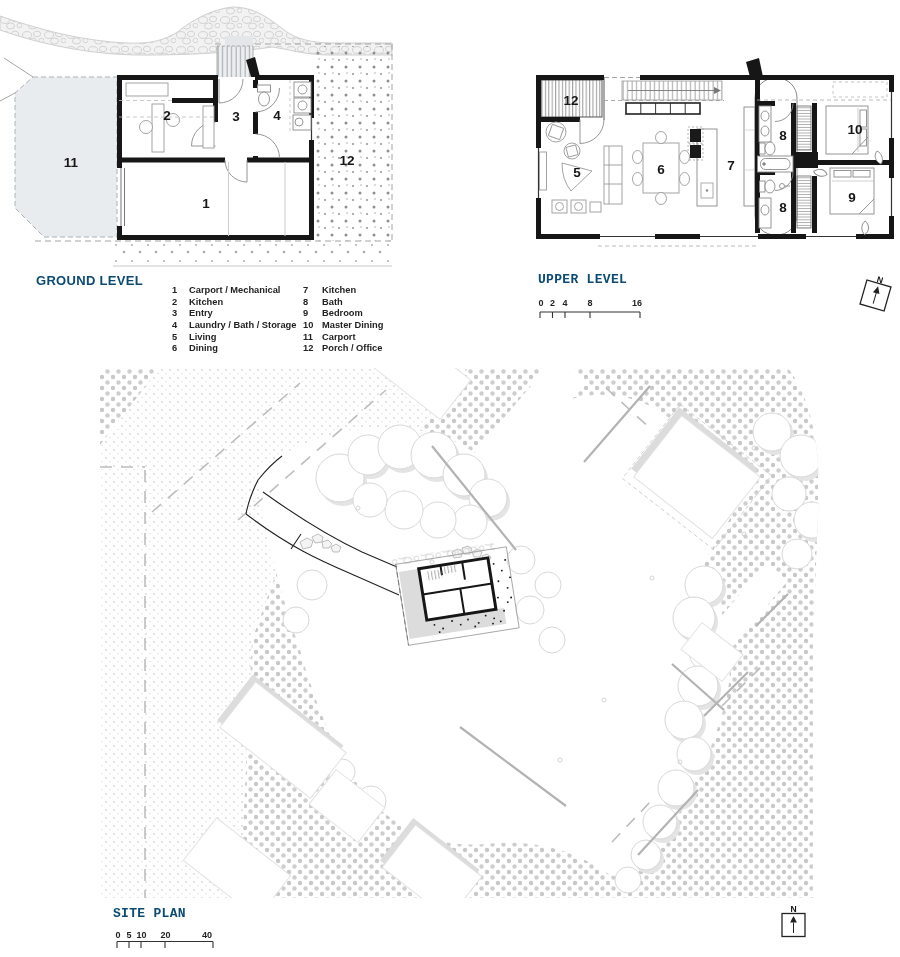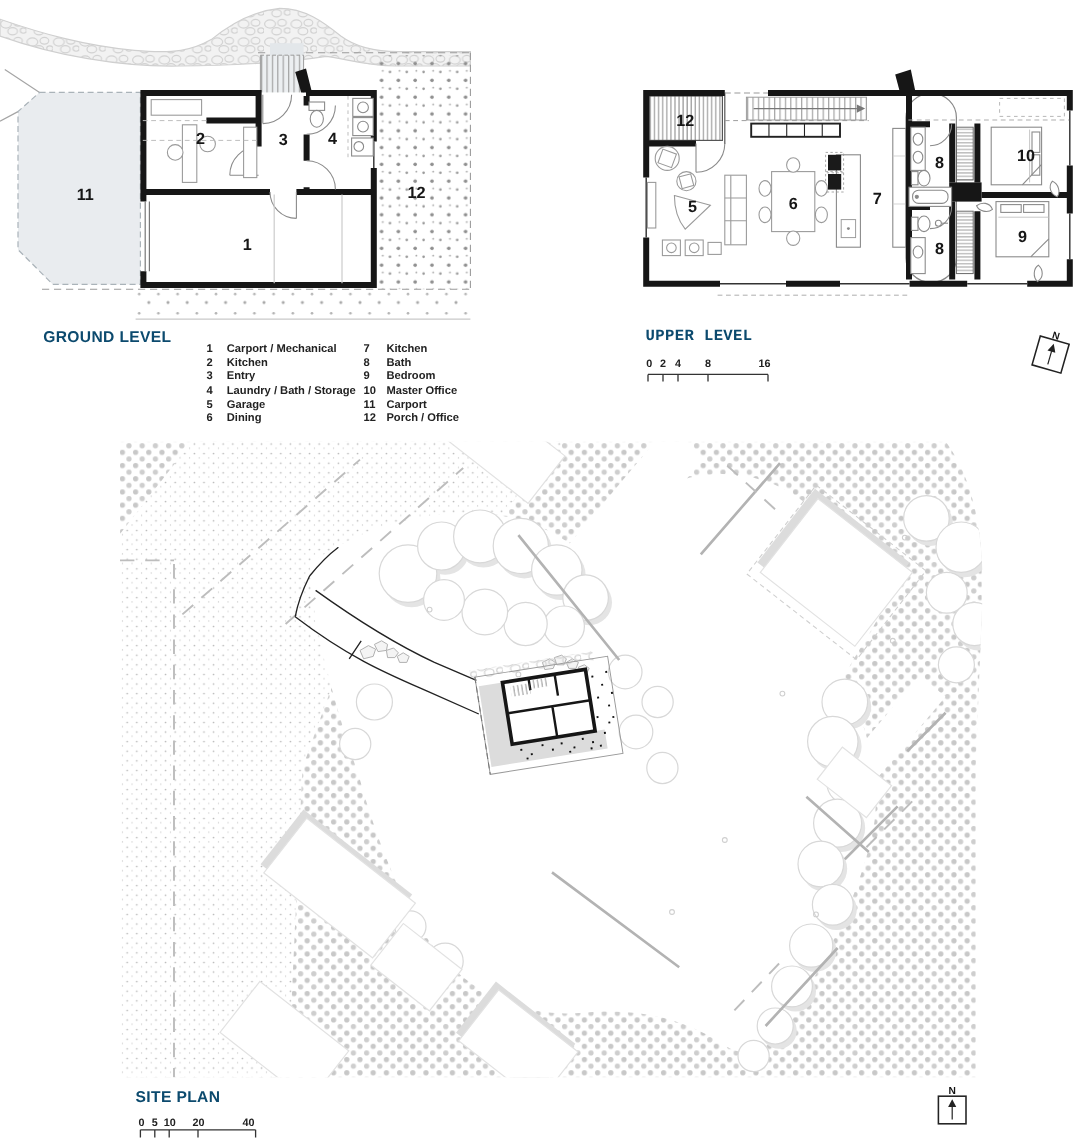--- a/index.html
+++ b/index.html
@@ -443,21 +443,21 @@
   <g transform="translate(793.5,925)">
     <rect x="-11.5" y="-11.5" width="23" height="23" fill="#fff" stroke="#222" stroke-width="1.3"></rect>
     <path d="M0,8 V-2.5" stroke="#222" stroke-width="1"></path>
     <polygon points="0,-9 -3.4,-2.5 3.4,-2.5" fill="#222"></polygon>
     <text class="nlab" x="0" y="-13">N</text>
   </g>
 </svg>
 
 <div class="title" style="left:36px;top:273px;">GROUND LEVEL</div>
 <div class="title" style="left:538px;top:272px;font-family:Liberation Mono, monospace;">UPPER LEVEL</div>
-<div class="title" style="left:113px;top:906px;">SITE PLAN</div>
+<div class="title" style="left:113px;top:906px;font-family:Liberation Mono, monospace;">SITE PLAN</div>
 
 <div class="legend">
   <div class="col col1">
     <div class="lrow">
           <span class="lnum">1</span>
           <span class="llabel">Carport / Mechanical</span>
         </div>
     <div class="lrow">
           <span class="lnum">2</span>
           <span class="llabel">Kitchen</span>
@@ -465,21 +465,21 @@
     <div class="lrow">
           <span class="lnum">3</span>
           <span class="llabel">Entry</span>
         </div>
     <div class="lrow">
           <span class="lnum">4</span>
           <span class="llabel">Laundry / Bath / Storage</span>
         </div>
     <div class="lrow">
           <span class="lnum">5</span>
-          <span class="llabel">Garage</span>
+          <span class="llabel">Living</span>
         </div>
     <div class="lrow">
           <span class="lnum">6</span>
           <span class="llabel">Dining</span>
         </div>
   </div>
   <div class="col col2">
     <div class="lrow">
           <span class="lnum">7</span>
           <span class="llabel">Kitchen</span>
@@ -487,21 +487,21 @@
     <div class="lrow">
           <span class="lnum">8</span>
           <span class="llabel">Bath</span>
         </div>
     <div class="lrow">
           <span class="lnum">9</span>
           <span class="llabel">Bedroom</span>
         </div>
     <div class="lrow">
           <span class="lnum">10</span>
-          <span class="llabel">Master Office</span>
+          <span class="llabel">Master Dining</span>
         </div>
     <div class="lrow">
           <span class="lnum">11</span>
           <span class="llabel">Carport</span>
         </div>
     <div class="lrow">
           <span class="lnum">12</span>
           <span class="llabel">Porch / Office</span>
         </div>
   </div>

